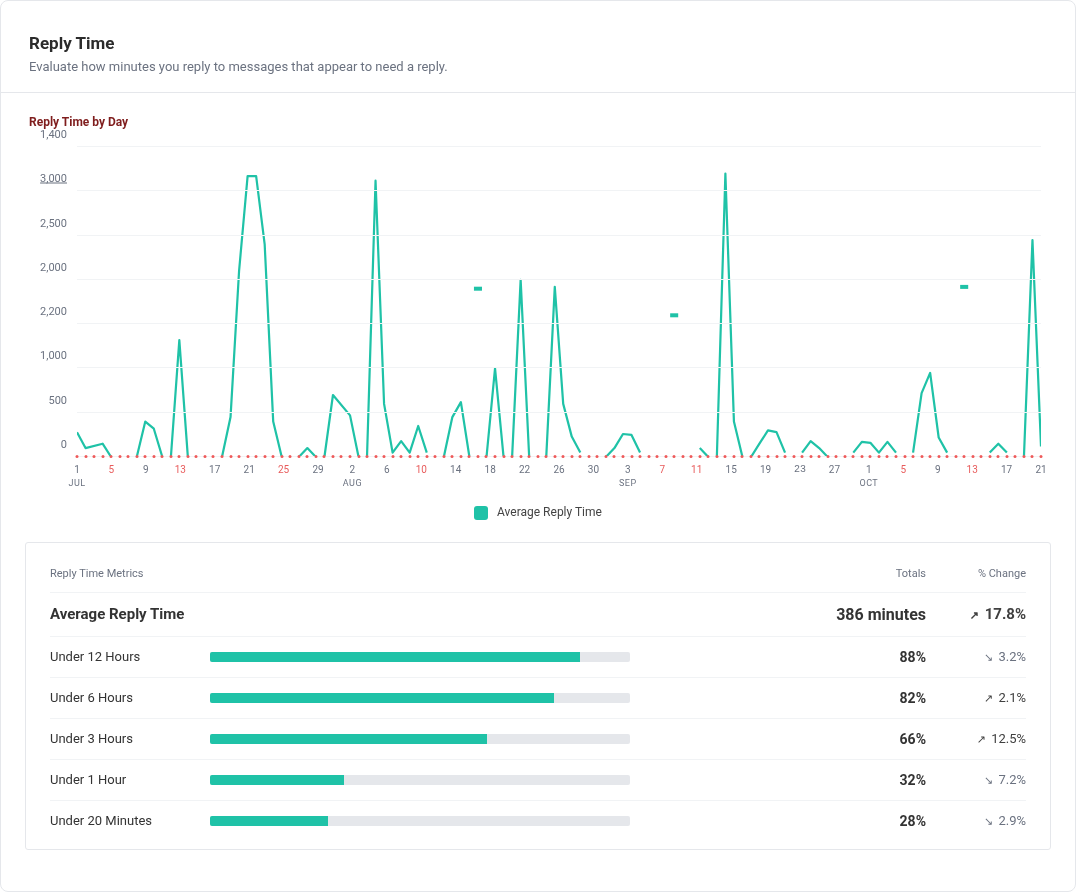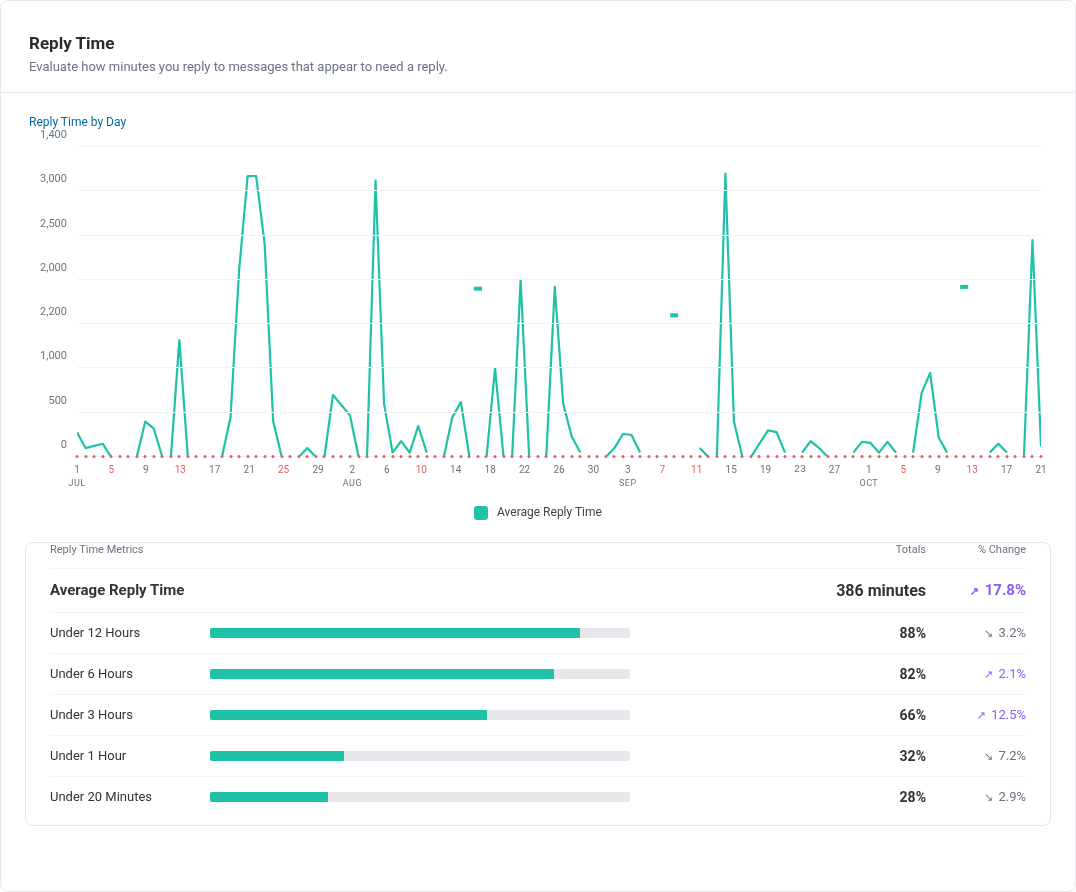--- a/index.html
+++ b/index.html
@@ -2,51 +2,51 @@
 <html><head>
   <meta charset="utf-8">
   <style>
     * { box-sizing: border-box; margin: 0; padding: 0; }
     body { font-family: -apple-system, BlinkMacSystemFont, "Segoe UI", Roboto, sans-serif; background: #fff; color: #333; }
     .card { width: 1076px; height: 892px; border: 1px solid #e5e7eb; border-radius: 8px; overflow: hidden; }
     .header { padding: 32px 28px 18px; border-bottom: 1px solid #e5e7eb; }
     .title { font-size: 17px; font-weight: 700; color: #2b2b2b; margin-bottom: 6px; }
     .subtitle { font-size: 13px; color: #6b7280; }
     .chart-section { padding: 22px 28px 12px; }
-    .chart-title { font-size: 12px; color: #0369a1; margin-bottom: 18px; }
+    .chart-title { font-size: 12px; color: #7f1d1d; margin-bottom: 18px; font-weight: bold; }
     .chart-wrap { position: relative; height: 350px; }
     .plot { position: absolute; left: 48px; right: 6px; top: 0; bottom: 40px; }
     .y-axis { position: absolute; left: 0; top: 0; bottom: 40px; width: 44px; }
     .y-tick { position: absolute; right: 6px; font-size: 11px; color: #6b7280; transform: translateY(-50%); }
     .x-axis { position: absolute; left: 48px; right: 6px; bottom: 0; height: 38px; }
     .x-tick { position: absolute; font-size: 10px; color: #6b7280; transform: translateX(-50%); top: 4px; text-align:center; line-height:1.3; }
     .x-tick.red { color: #e85c5c; }
     .x-tick .mon { display:block; font-size:9px; letter-spacing:0.5px; margin-top:2px; color:#6b7280;}
     .gridline { position: absolute; left: 0; right: 0; border-top: 1px solid #f1f3f5; }
     .baseline-pts { position:absolute; left:0; right:0; bottom:0; height:2px; }
     .bpt { position:absolute; width:3px; height:3px; background:#ef5a5a; border-radius:50%; bottom:-1px; transform:translateX(-50%); }
     .legend { text-align:center; margin-top: 8px; font-size: 12px; color: #444; }
     .legend-swatch { display:inline-block; width:14px; height:14px; background:#1fc2a7; border-radius:3px; vertical-align:middle; margin-right:6px; }
-    .metrics-card { margin: 10px 24px 28px; border: 1px solid #e5e7eb; border-radius: 8px; padding: 0 24px 8px; }
+    .metrics-card { margin: 10px 24px 28px; border: 1px solid #e5e7eb; border-radius: 3px; padding: 24px 24px 8px; }
     .metrics-head { display:flex; justify-content:space-between; align-items:baseline; font-size:11px; color:#6b7280; padding-bottom:12px; }
     .metrics-head .c1 { flex: 0 0 160px; }
     .metrics-head .c3 { flex: 0 0 100px; text-align:right; }
     .metrics-head .c4 { flex: 0 0 100px; text-align:right; }
     .metrics-head .sp { flex: 1; }
     .row { display:flex; align-items:center; border-top:1px solid #f1f3f5; padding: 12px 0; min-height:40px; }
     .row .label { flex: 0 0 160px; font-size: 13px; color: #333; }
     .row .bar-cell { flex: 1; padding-right: 40px; }
     .row .total { flex: 0 0 100px; text-align:right; font-size: 14px; font-weight:700; color:#333; }
     .row .change { flex: 0 0 100px; text-align:right; font-size: 13px; }
     .row.hero .label { font-size: 15px; font-weight:700; }
     .row.hero .total { font-size: 16px; }
     .row.hero .change { font-size: 15px; font-weight:700; }
     .bar-track { width: 100%; max-width: 420px; height: 10px; background: #e5e7eb; border-radius: 2px; overflow:hidden; }
     .bar-fill { height:100%; background:#1fc2a7; }
-    .up { color:#8b5cf6; }
+    .up { color:#404040; }
     .down { color:#6b7280; }
     .arrow { font-size: 11px; margin-right: 2px; }
     svg.lines { width:100%; height:100%; display:block; }
     .dot { fill:#1fc2a7; }
   </style>
 </head>
 <body>
 
 <div class="card">
 
@@ -59,21 +59,21 @@
     <div class="chart-title">Reply Time by Day</div>
 
     <div class="chart-wrap">
       <div class="y-axis" id="yaxis">
           <div class="y-tick" style="bottom: 0%;">0</div>
           <div class="y-tick" style="bottom: 14.2857%;">500</div>
           <div class="y-tick" style="bottom: 28.5714%;">1,000</div>
           <div class="y-tick" style="bottom: 42.8571%;">2,200</div>
           <div class="y-tick" style="bottom: 57.1429%;">2,000</div>
           <div class="y-tick" style="bottom: 71.4286%;">2,500</div>
-          <div class="y-tick" style="bottom: 85.7143%;">3,000</div>
+          <div class="y-tick" style="bottom: 85.7143%; text-decoration: underline;">3,000</div>
           <div class="y-tick" style="bottom: 100%;">1,400</div>
         </div>
       <div class="plot" id="plot">
         <div id="gridlines">
             <div class="gridline" style="bottom: 0%;"></div>
             <div class="gridline" style="bottom: 14.2857%;"></div>
             <div class="gridline" style="bottom: 28.5714%;"></div>
             <div class="gridline" style="bottom: 42.8571%;"></div>
             <div class="gridline" style="bottom: 57.1429%;"></div>
             <div class="gridline" style="bottom: 71.4286%;"></div>

